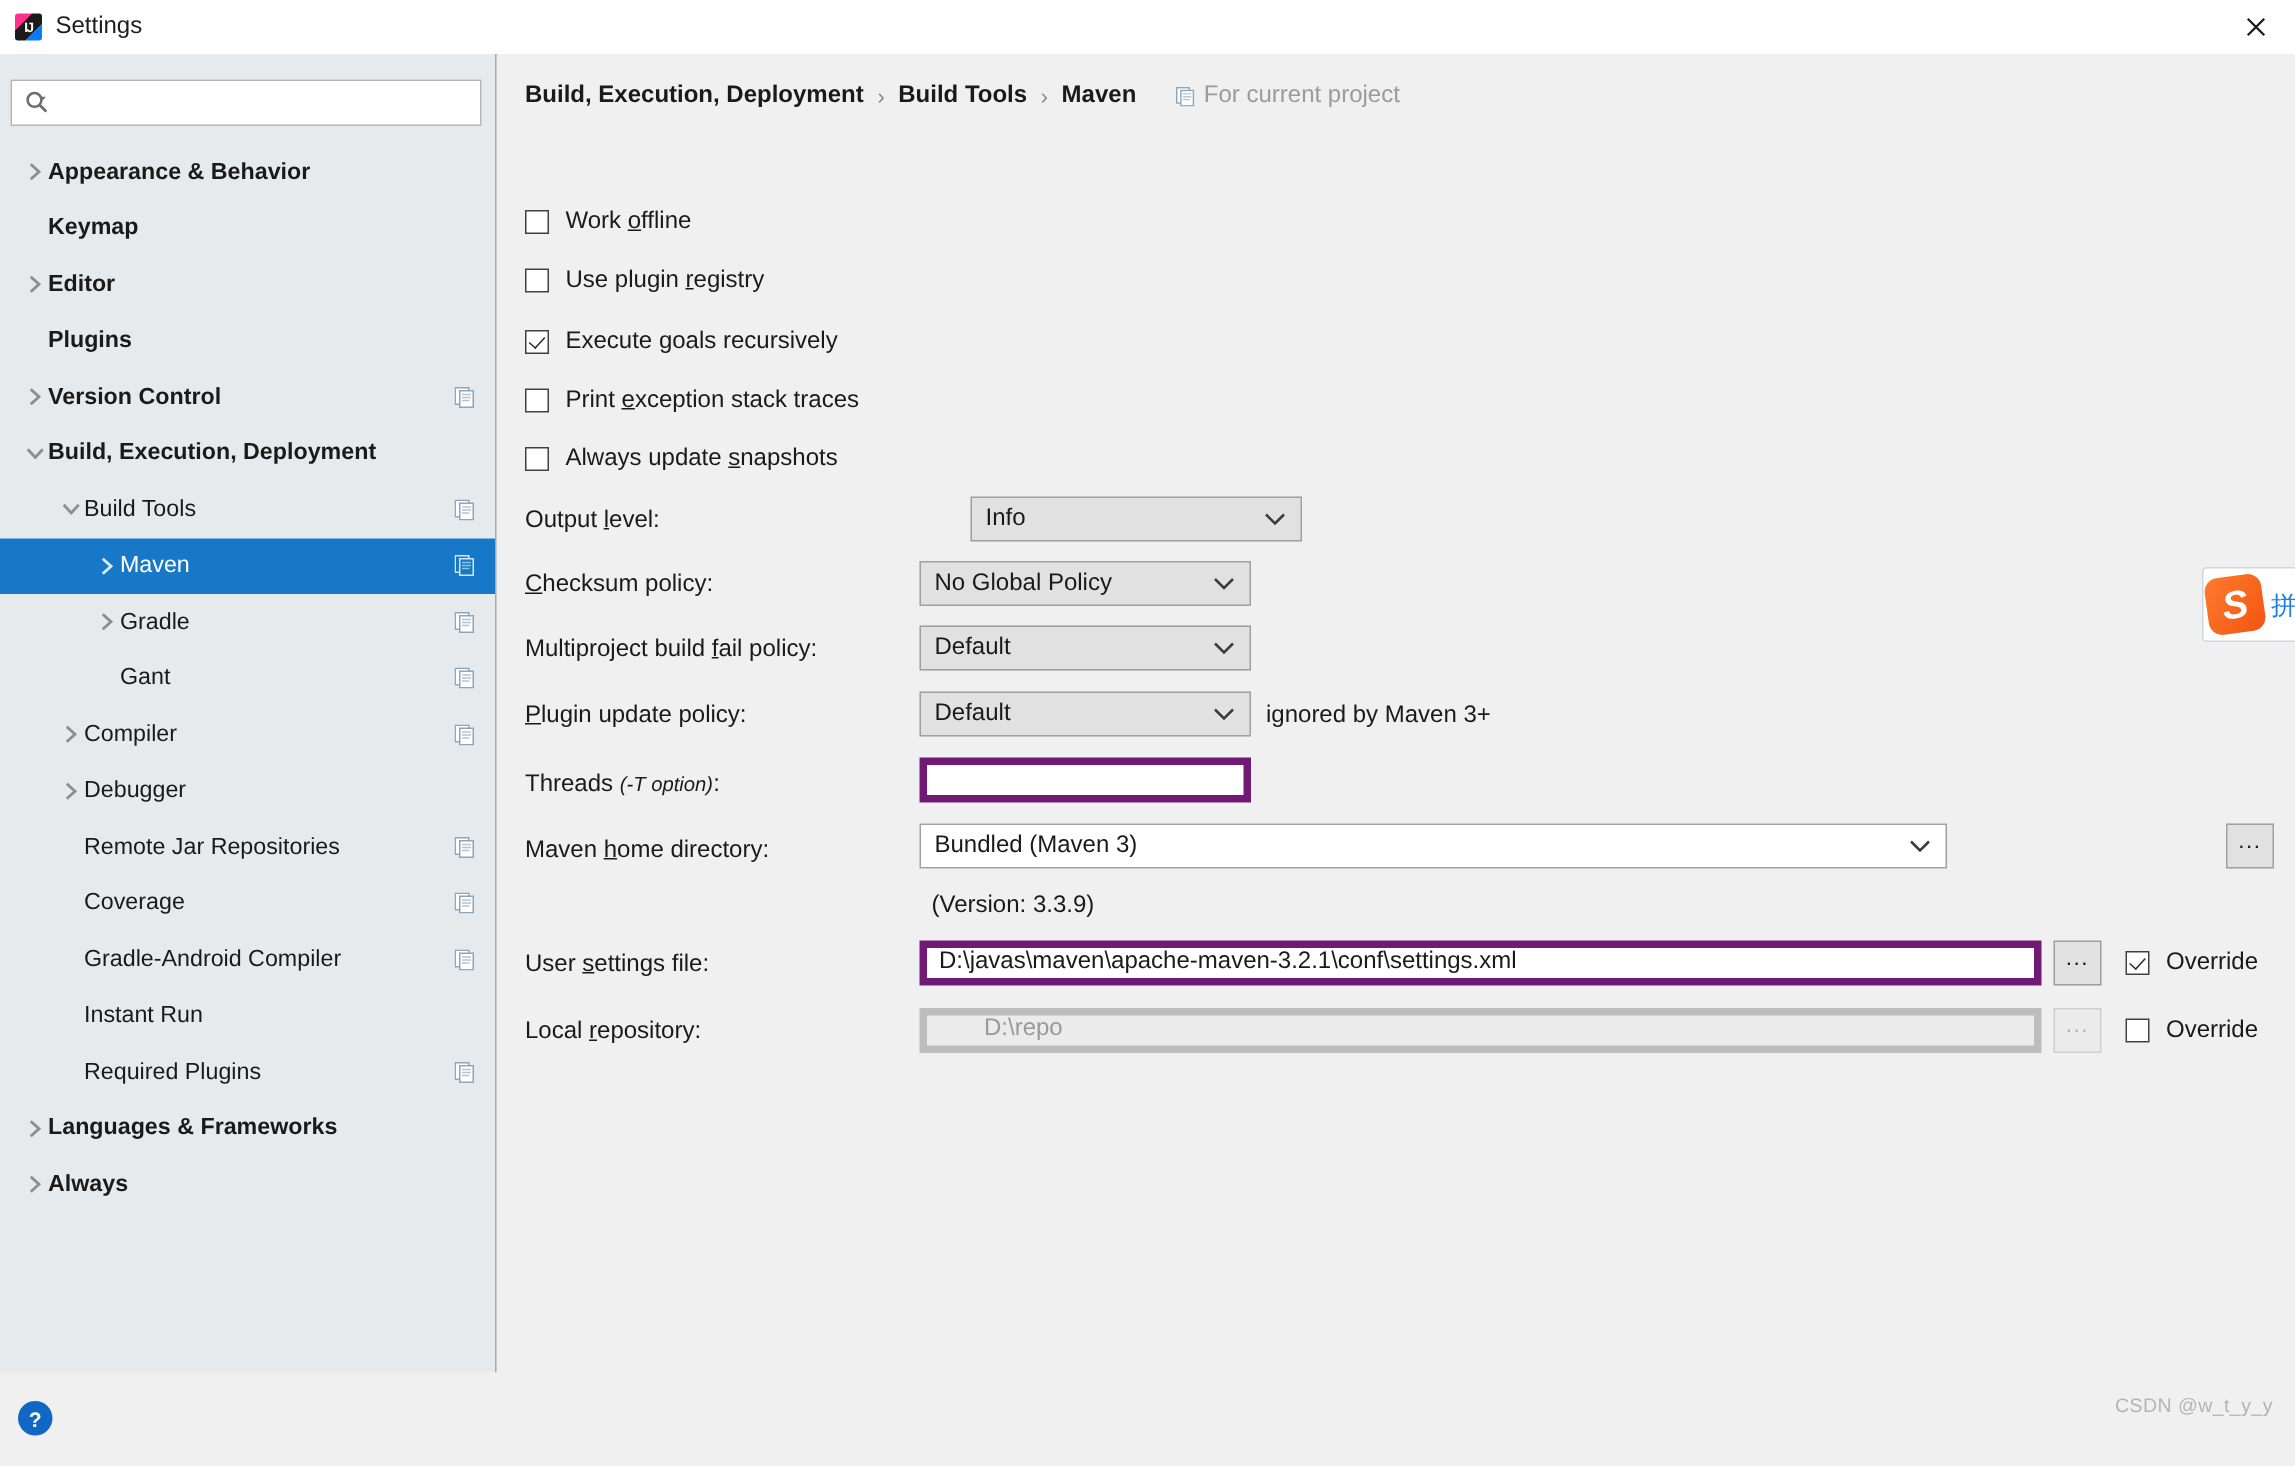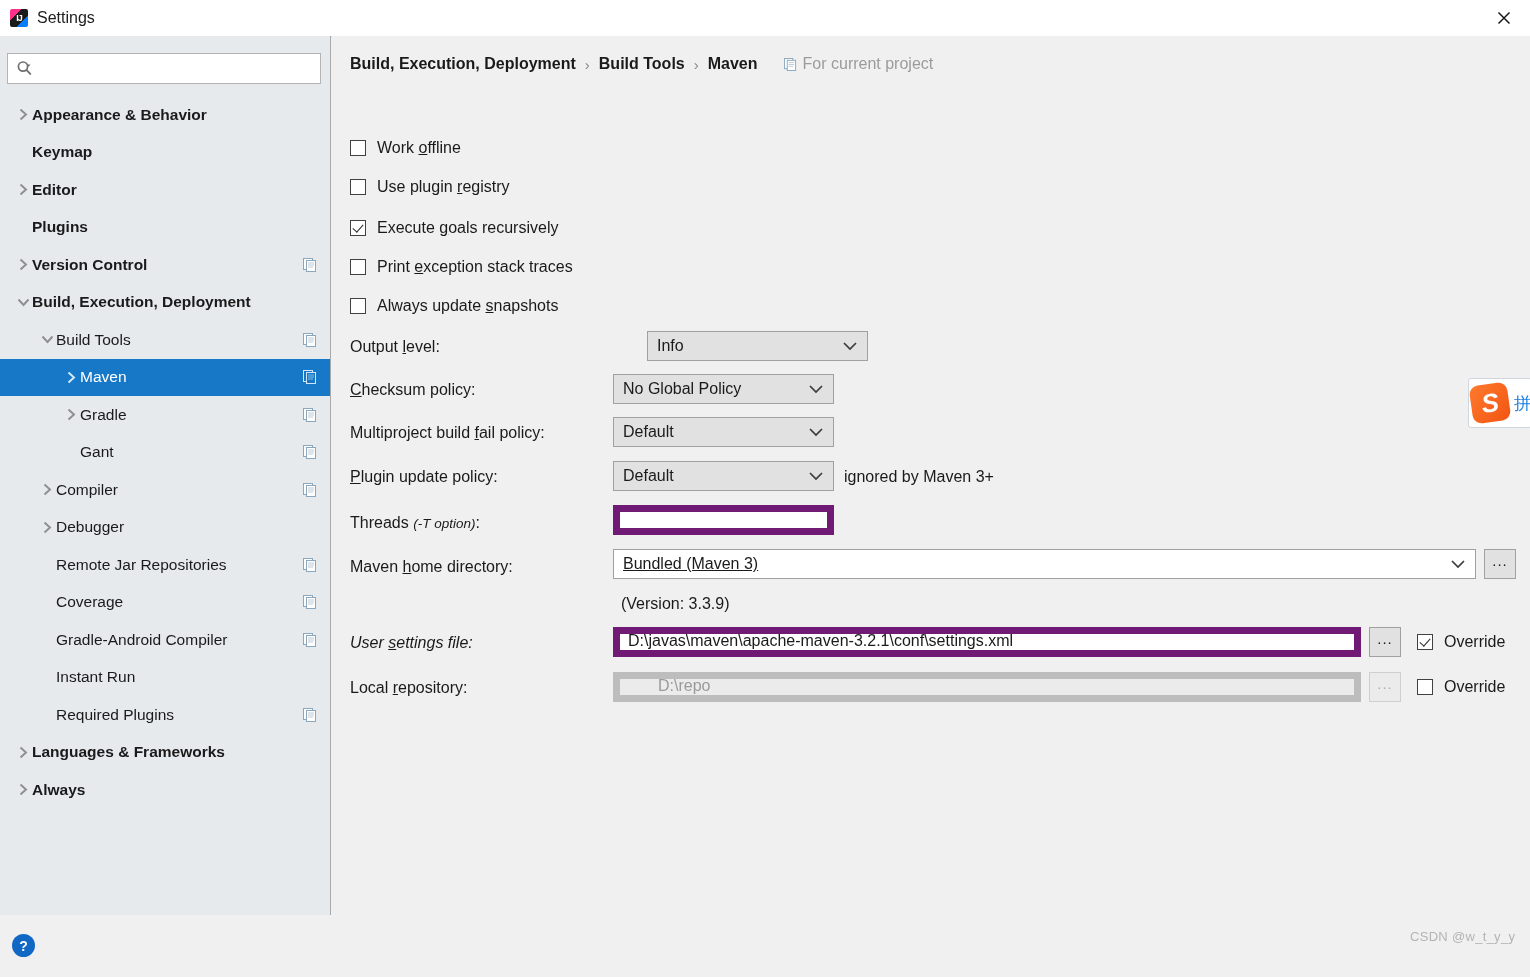--- a/index.html
+++ b/index.html
@@ -244,24 +244,24 @@
     align-items: center;
   }
   .combo.white {
     background: #ffffff;
     border: 1px solid #a0a0a0;
   }
   .txt {
     position: absolute;
     height: 30px;
     background: #ffffff;
-    border: 7px solid #701a75;
+    border: 5px solid #701a75;
     box-sizing: border-box;
     display: flex;
-    align-items: flex-end;
+    align-items: flex-start;
   }
   .txt .val {
     margin-left: 8px;
     font-size: 16px;
     white-space: nowrap;
     overflow: hidden;
     color: #1a1a1a;
   }
   .txt.disabled {
     background: #ebebeb;
@@ -649,32 +649,32 @@
     <div class="frm-label" style="left:18px; top:478px;">
       <span>Threads </span><span class="sub">(-T option)</span><span>:</span>
     </div>
     <div class="txt" style="left:281px; top:469px; width:221px;">
       <span class="val"></span>
     </div>
 
     <div class="frm-label" style="left:18px; top:522px;">
       <span>Maven </span><span class="mn">h</span><span>ome directory:</span>
     </div>
-    <div class="combo white" style="left:281px; top:513px; width:863px;text-decoration:underline;">
+    <div class="combo white" style="left:281px; top:513px; width:685px;">
       <span class="val">Bundled (Maven 3)</span>
       <span class="chev">
         <svg width="14" height="9" viewBox="0 0 14 9" aria-hidden="true">
             <path d="M1 1 L7 7 L13 1" stroke="#3c3c3c" stroke-width="1.7" fill="none"></path>
           </svg>
       </span>
     </div>
     <div class="btn-dots" style="left:1152px; top:513px;">...</div>
     <div class="note-plain" style="left:269px; top:559px;margin-left:20px;">(Version: 3.3.9)</div>
 
-    <div class="frm-label" style="left:18px; top:598px;font-style:italic;">
+    <div class="frm-label" style="left:18px; top:598px;">
       <span>User </span><span class="mn">s</span><span>ettings file:</span>
     </div>
     <div class="txt" style="left:281px; top:591px; width:748px;">
       <span class="val">D:\javas\maven\apache-maven-3.2.1\conf\settings.xml</span>
     </div>
     <div class="btn-dots" style="left:1037px; top:591px;">...</div>
     <div class="cb-row" style="left:1085px; top:591px; height:30px;">
       <span class="cbox checked"></span>
       <span class="cb-label">Override</span>
     </div>

